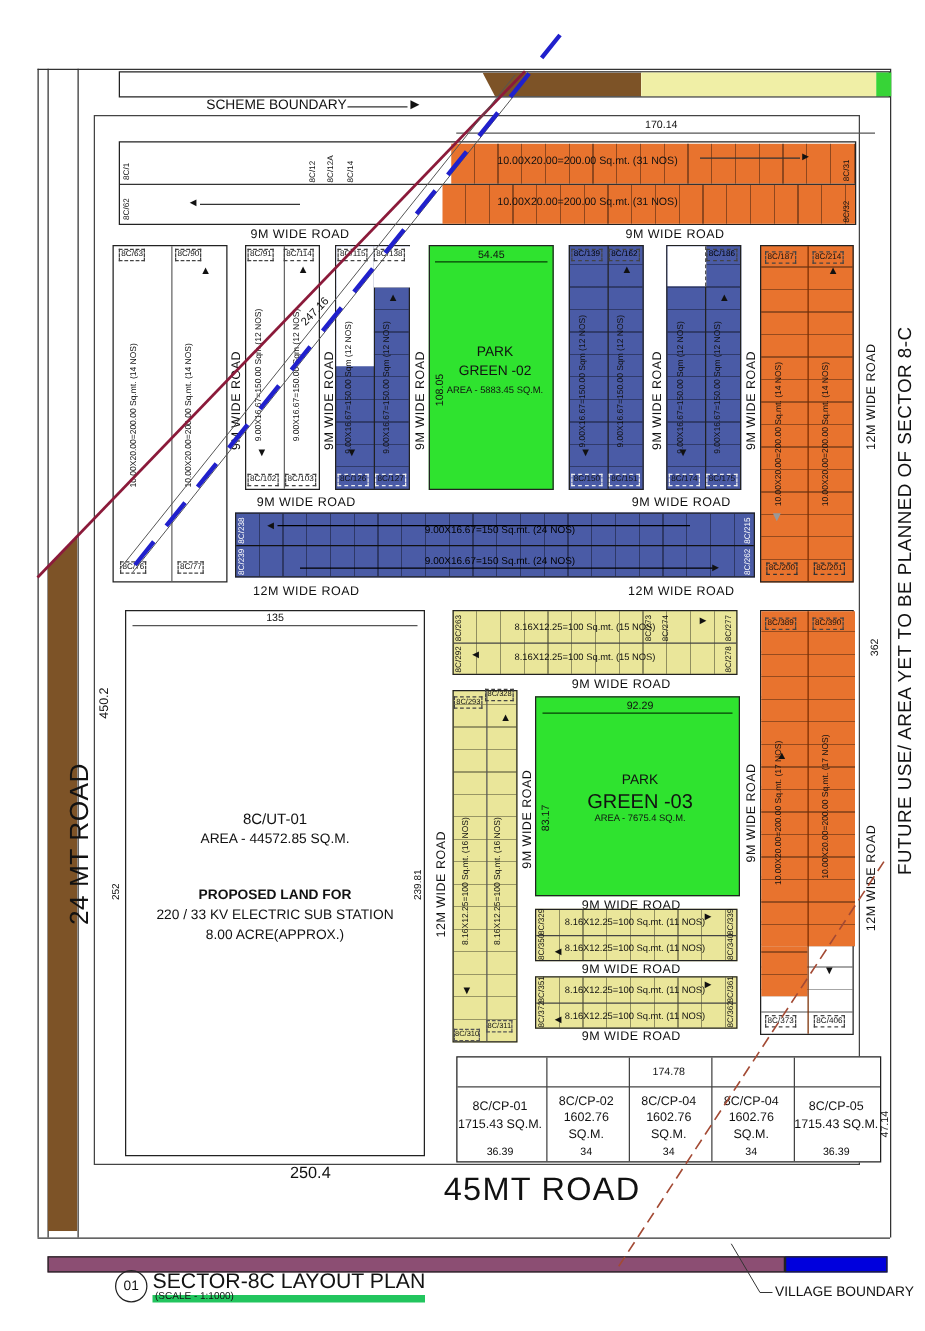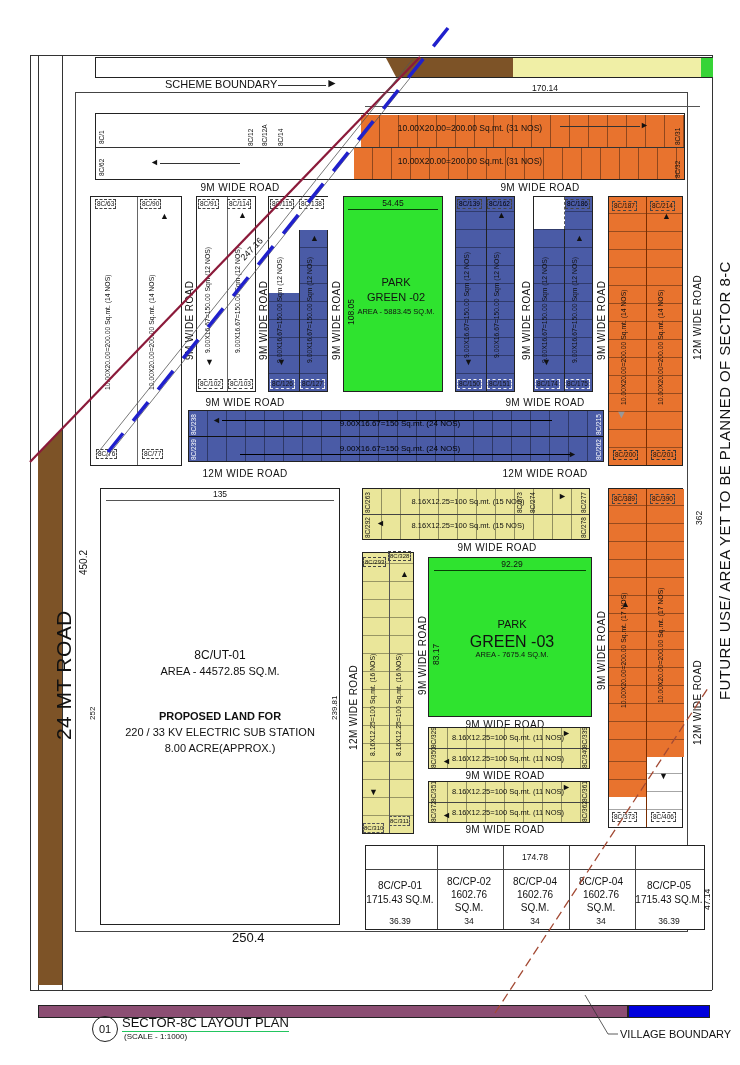--- a/index.html
+++ b/index.html
@@ -46,21 +46,21 @@
 
   <div class="box" style="left:95px;top:57px;width:617px;height:21px;background:#fff;">
     <div class="abs" style="left:290px;top:0;width:127px;height:100%;background:#7D5327;clip-path:polygon(10px 100%,0 0,100% 0,100% 100%);"></div>
     <div class="abs" style="left:417px;top:0;width:188px;height:100%;background:#F0EFA6;"></div>
     <div class="abs" style="left:605px;top:0;width:12px;height:100%;background:#37D437;"></div>
   </div>
 
   <div class="lab" style="left:165px;top:78px;font-size:11px;">SCHEME BOUNDARY</div>
   <div class="ln" style="left:278px;top:85px;width:48px;height:1px;"></div>
   <div class="ar" style="left:326px;top:79px;font-size:12px;">►</div>
-  <div class="dim" style="left:516px;top:83px;margin-left:16px;">170.14</div>
+  <div class="dim" style="left:516px;top:94px;">170.14</div>
   <div class="ln" style="left:365px;top:106px;width:335px;height:1px;background:#555;"></div>
 
   <div class="box gridh" style="left:95px;top:113px;width:590px;height:67px;background:#fff;">
     <div class="abs c-orange gridh" style="left:265px;top:1px;width:323px;height:32px;"></div>
     <div class="abs c-orange gridh" style="left:258px;top:34px;width:330px;height:31px;"></div>
     <div class="ln" style="left:0;top:33px;width:100%;height:1px;"></div>
   </div>
   <div class="vpid" style="left:98px;top:118px;height:26px;">8C/1</div>
   <div class="vpid" style="left:98px;top:150px;height:26px;">8C/62</div>
   <div class="vpid" style="left:247px;top:118px;height:28px;">8C/12</div>
@@ -305,27 +305,28 @@
   <div class="ctr" style="left:669px;top:880px;font-size:10px;">8C/CP-05</div>
   <div class="ctr" style="left:669px;top:894px;font-size:10px;">1715.43 SQ.M.</div>
   <div class="dim ctr" style="left:400px;top:916px;">36.39</div>
   <div class="dim ctr" style="left:469px;top:916px;">34</div>
   <div class="dim ctr" style="left:535px;top:916px;">34</div>
   <div class="dim ctr" style="left:601px;top:916px;">34</div>
   <div class="dim ctr" style="left:669px;top:916px;">36.39</div>
   <div class="vdim" style="left:702px;top:865px;height:45px;">47.14</div>
 
   <div class="lab" style="left:232px;top:930px;font-size:13px;">250.4</div>
+  <div class="big" style="left:355px;top:936px;font-size:26px;">45MT ROAD</div>
 
   <div class="abs" style="left:38px;top:1005px;width:590px;height:13px;background:#8C4E73;border:1px solid #222;box-sizing:border-box;"></div>
   <div class="abs" style="left:628px;top:1005px;width:82px;height:13px;background:#0000DD;border:1px solid #222;box-sizing:border-box;"></div>
   <div class="abs" style="left:92px;top:1016px;width:24px;height:24px;border:1px solid #222;border-radius:50%;text-align:center;line-height:24px;font-size:11px;">
     <span>01</span>
   </div>
-  <div class="lab" style="left:122px;top:1015px;font-size:13px;border-bottom:1px solid #22c55e;padding-bottom:1px;text-align:right;">SECTOR-8C LAYOUT PLAN</div>
+  <div class="lab" style="left:122px;top:1015px;font-size:17px;border-bottom:6px solid #22c55e;padding-bottom:1px;text-align:right;">SECTOR-8C LAYOUT PLAN</div>
   <div class="lab" style="left:124px;top:1032px;font-size:8px;">(SCALE - 1:1000)</div>
   <div class="lab" style="left:620px;top:1028px;font-size:11px;">VILLAGE BOUNDARY</div>
 
   <div class="lab" style="left:238px;top:244px;font-size:9px;transform:rotate(-46deg);">247.16</div>
 
   <svg class="overlay" width="740" height="1065" viewBox="0 0 740 1065">
     <line x1="30" y1="462" x2="420" y2="57" stroke="#8B1A3A" stroke-width="2.2"></line>
     <line x1="96" y1="455" x2="412" y2="60" stroke="#555" stroke-width="0.8"></line>
     <line x1="106" y1="458" x2="422" y2="63" stroke="#555" stroke-width="0.8"></line>
     <line x1="108" y1="452" x2="448" y2="28" stroke="#2020CC" stroke-width="3.5" stroke-dasharray="24 16"></line>

